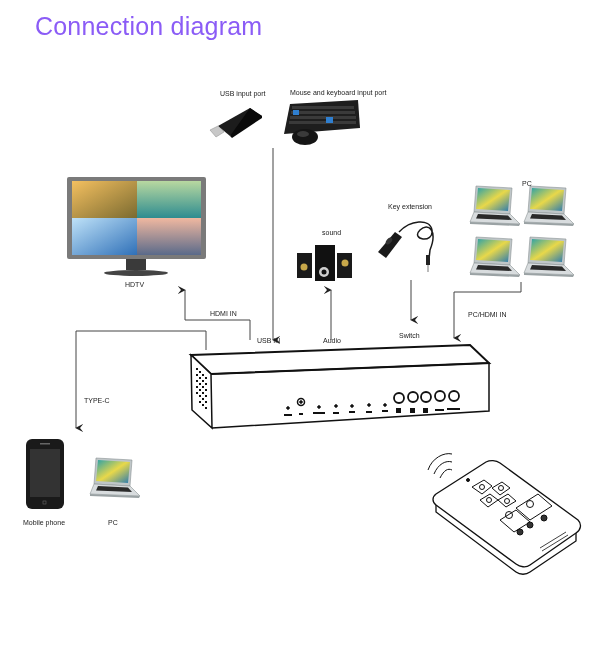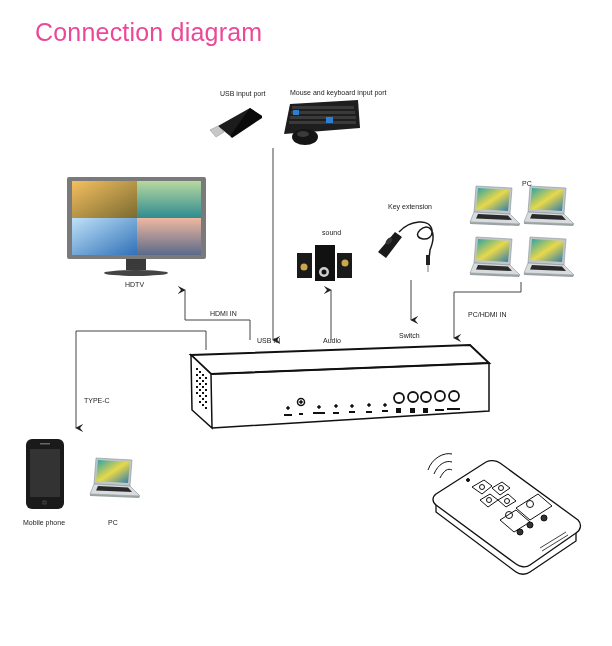--- a/index.html
+++ b/index.html
@@ -1,17 +1,17 @@
 <!DOCTYPE html>
 <html><head>
   <meta charset="utf-8">
   <style>
     html, body { margin: 0; padding: 0; background: #ffffff; }
     body { width: 612px; height: 646px; position: relative; overflow: hidden; font-family: "Liberation Sans", sans-serif; color: #222; }
-    .title { position: absolute; left: 35px; top: 18px; font-size: 25px; color: #ec4899; font-family: "Liberation Sans", sans-serif; letter-spacing: 0.2px; }
+    .title { position: absolute; left: 35px; top: 12px; font-size: 25px; color: #8b5cf6; font-family: "Liberation Sans", sans-serif; letter-spacing: 0.2px; }
     .lbl { position: absolute; font-size: 7px; color: #222; font-family: "Liberation Sans", sans-serif; white-space: nowrap; }
     svg.diagram { position: absolute; left: 0; top: 0; }
   </style>
 </head>
 <body>
 
 <div class="title">Connection diagram</div>
 
 <svg class="diagram" width="612" height="646" viewBox="0 0 612 646">
   <defs>

